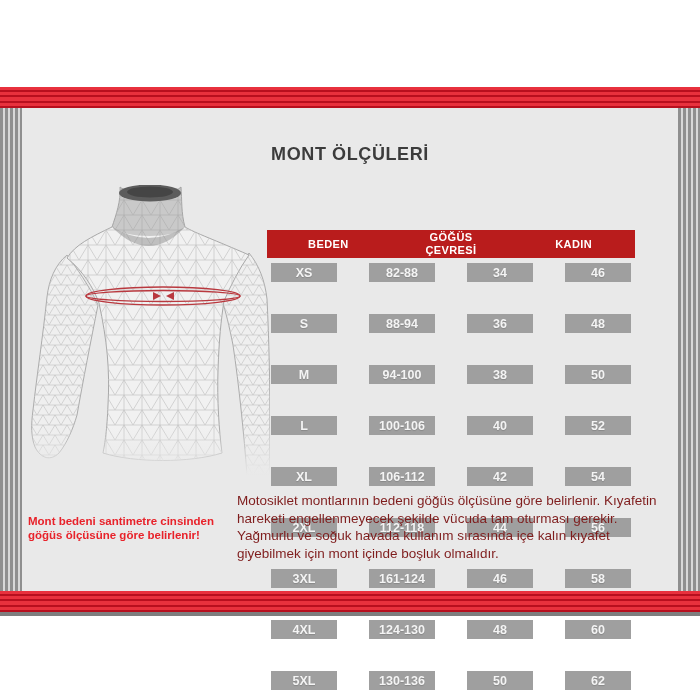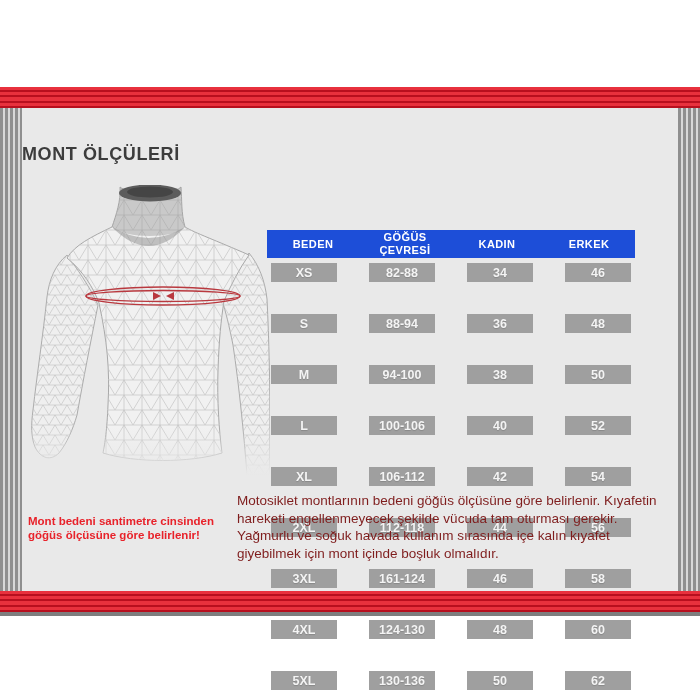--- a/index.html
+++ b/index.html
@@ -25,33 +25,33 @@
     z-index:3;
   }
   .red-bar.top{top:87px;}
   .red-bar.bottom{top:591px;}
   .bottom-gray-line{
     position:absolute;left:0;top:612px;width:700px;height:4px;background:#7e7e7e;z-index:3;
   }
   
   .page-title{
     position:absolute;left:22px;top:144px;width:656px;
-    text-align:left;font-size:18px;font-weight:bold;color:#3c3c3c;
+    text-align:center;font-size:18px;font-weight:bold;color:#3c3c3c;
     letter-spacing:0.6px;z-index:2;
   }
   
   .torso-figure{position:absolute;left:25px;top:185px;z-index:1;}
   .figure-note{
     position:absolute;left:28px;top:514px;width:208px;
     text-align:left;font-size:11.5px;line-height:14px;font-weight:bold;
     color:#e8222a;z-index:2;
   }
   
   .size-table{position:absolute;left:267px;top:230px;width:368px;z-index:2;}
-  .t-head{display:flex;height:28px;background:#1d4ed8;}
+  .t-head{display:flex;height:28px;background:#b91c1c;}
   .t-head-cell{
     flex:1;display:flex;align-items:center;justify-content:center;
     color:#ffffff;font-weight:bold;font-size:11px;line-height:1.15;
     text-align:center;letter-spacing:0.4px;
   }
   .t-head-cell span{display:inline-block;max-width:64px;}
   .t-rows{
     display:grid;grid-template-columns:repeat(4,1fr);
     column-gap:9px;row-gap:5px;padding:5px 4px 0 4px;gap:32px;
   }
@@ -150,23 +150,20 @@
   <div class="t-head">
     <div class="t-head-cell">
         <span>BEDEN</span>
       </div>
     <div class="t-head-cell">
         <span>GÖĞÜS ÇEVRESİ</span>
       </div>
     <div class="t-head-cell">
         <span>KADIN</span>
       </div>
-    <div class="t-head-cell">
-        <span>ERKEK</span>
-      </div>
   </div>
   <div class="t-rows">
     <div class="t-cell">XS</div>
     <div class="t-cell">82-88</div>
     <div class="t-cell">34</div>
     <div class="t-cell">46</div>
 
     <div class="t-cell">S</div>
     <div class="t-cell">88-94</div>
     <div class="t-cell">36</div>

